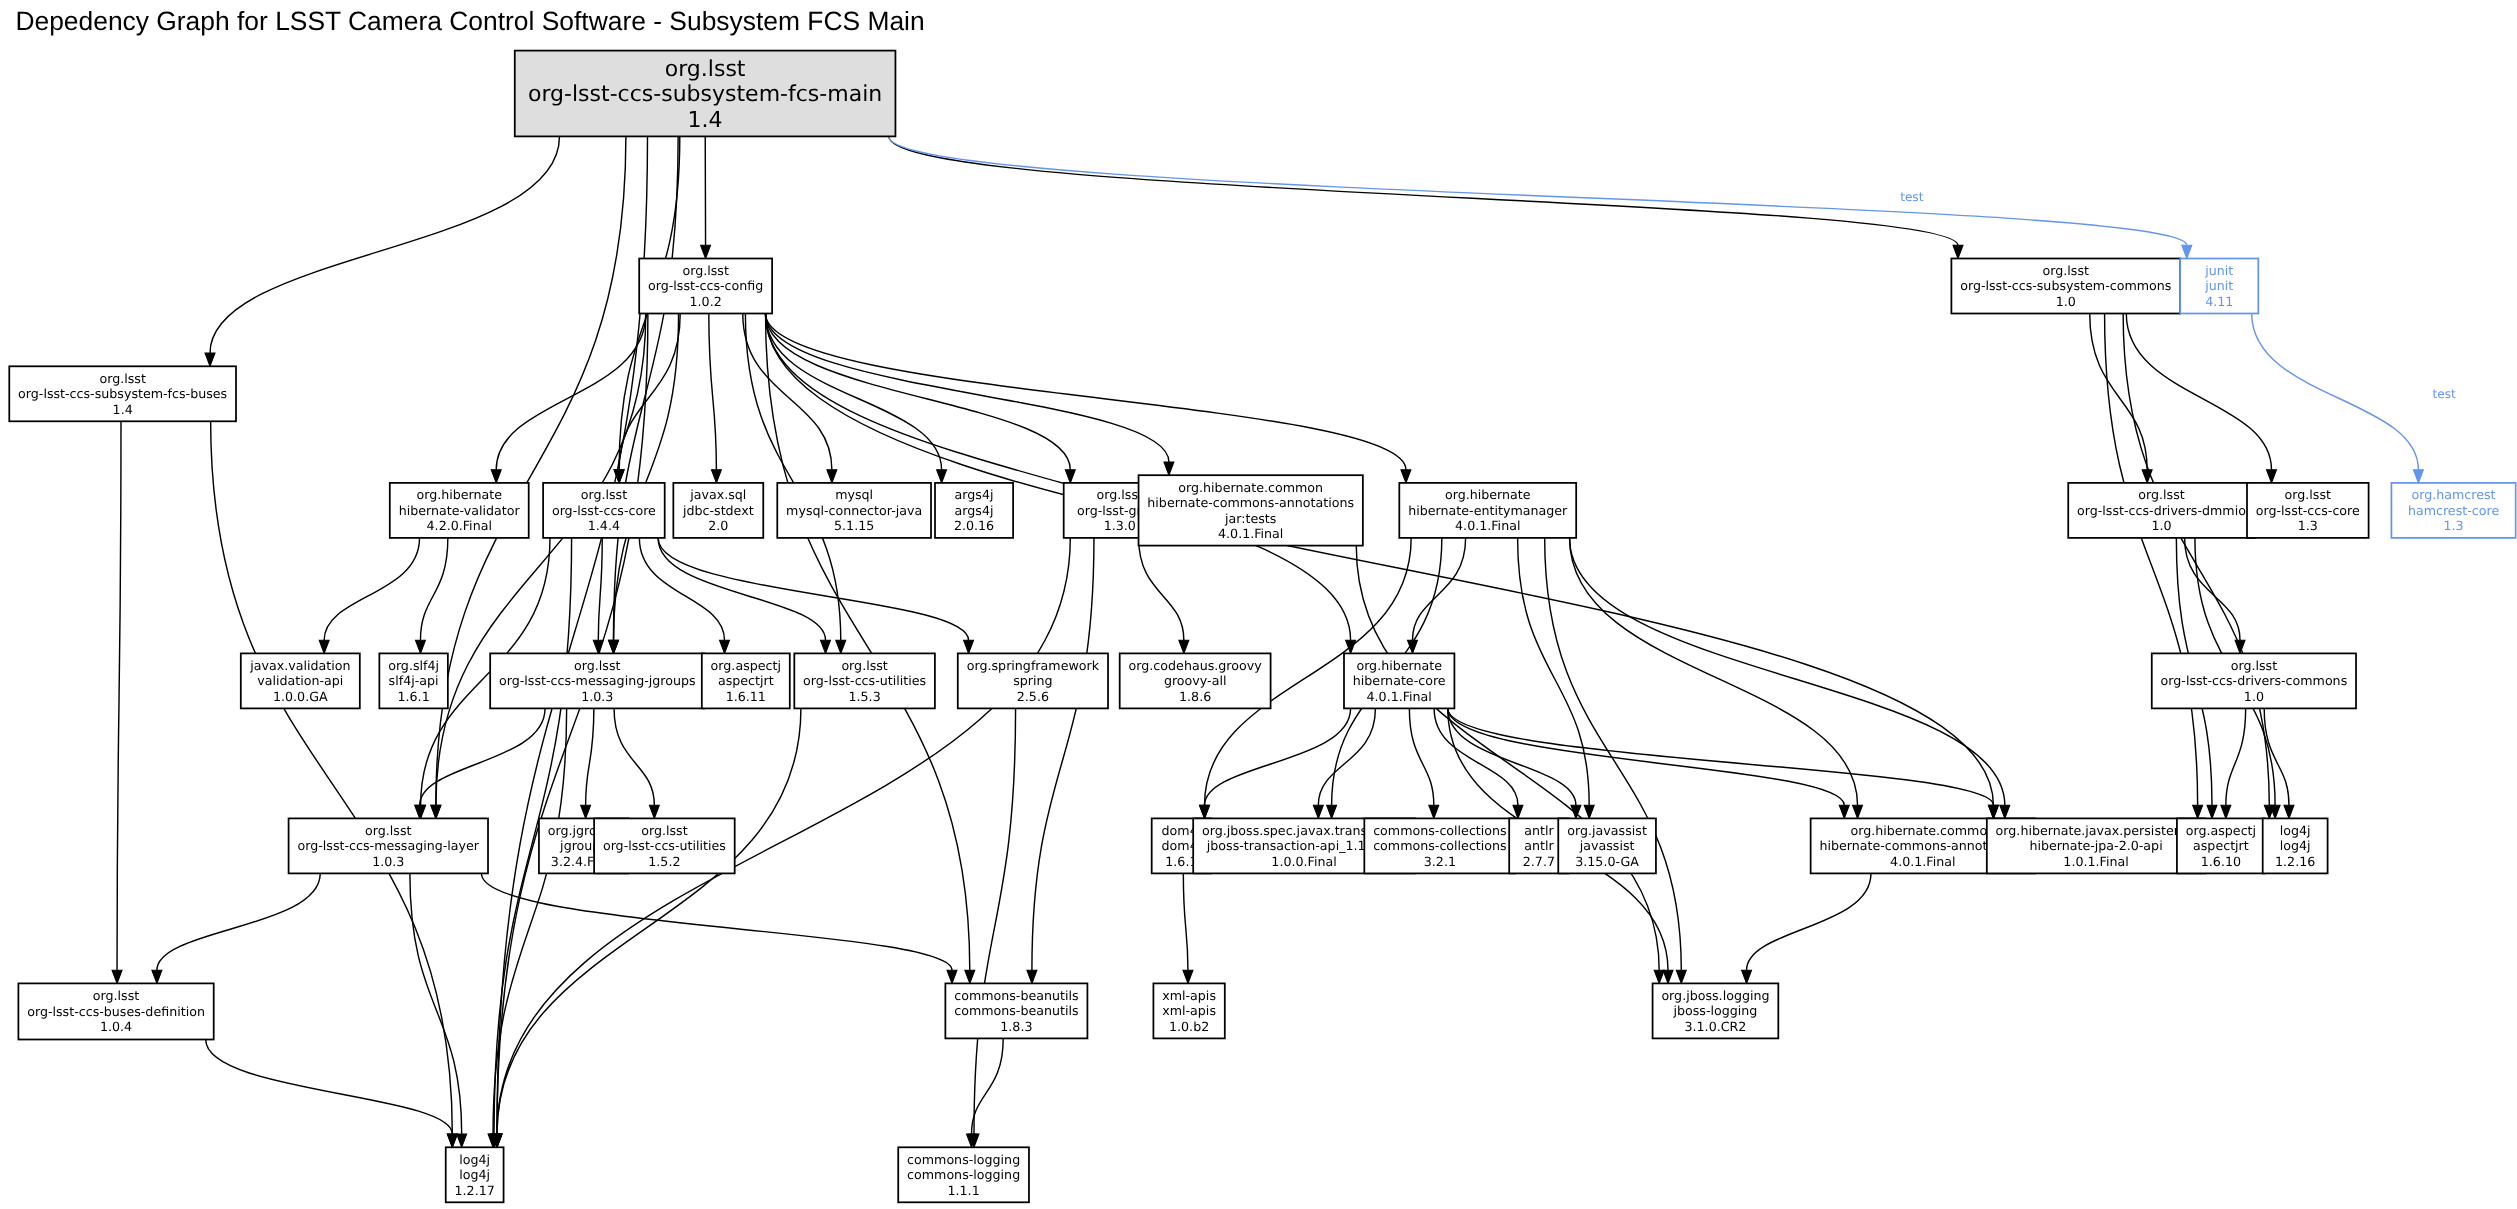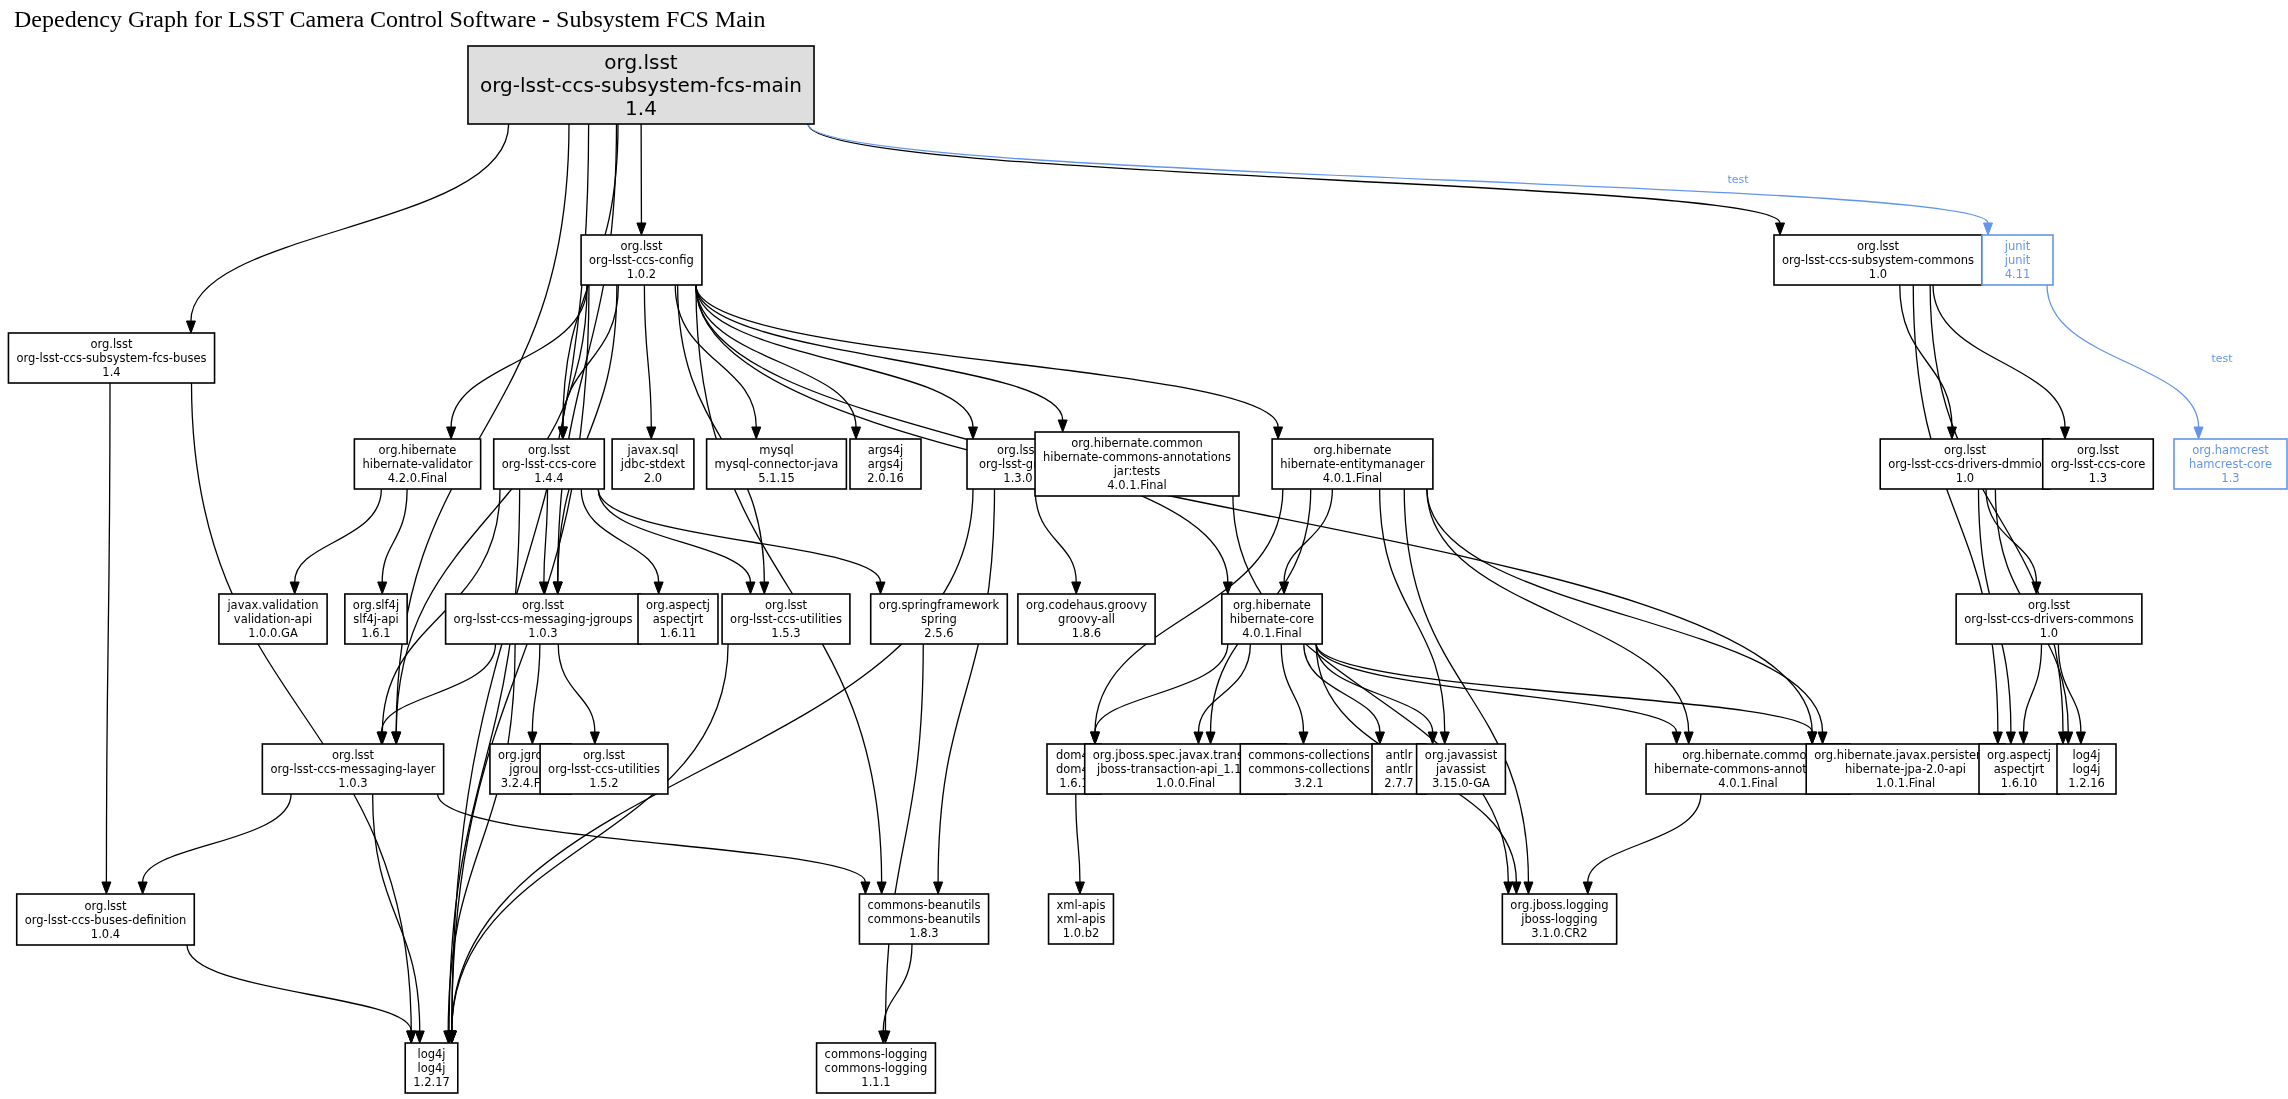--- a/index.html
+++ b/index.html
@@ -1,17 +1,17 @@
 <!DOCTYPE html>
 <html><head>
 <meta charset="utf-8">
 <style>
   html, body { margin:0; padding:0; background:#fff; }
   body { width:2288px; height:1099px; position:relative; overflow:hidden; font-family:"DejaVu Sans", sans-serif; }
-  #title { position:absolute; left:14px; top:6px; font-family:Liberation Serif, serif; font-size:24px; color:#000; white-space:nowrap; }
+  #title { position:absolute; left:14px; top:6px; font-family:Liberation Sans, sans-serif; font-size:24px; color:#000; white-space:nowrap; }
   svg#graph { position:absolute; left:0; top:0; }
   .node rect { fill:#fff; stroke:#000; stroke-width:1.6; }
   .node.root rect { fill:#dedede; }
   .node.test rect { stroke:#6495ed; }
   .node text { font-family:"DejaVu Sans", sans-serif; font-size:11.5px; fill:#000; text-anchor:middle; }
   .node.root text { font-size:20px; }
   .node.test text { fill:#6495ed; }
   .edge path { fill:none; stroke:#000; stroke-width:1.3; }
   .edge polygon { fill:#000; stroke:#000; }
   .edge.test path { stroke:#6495ed; }

